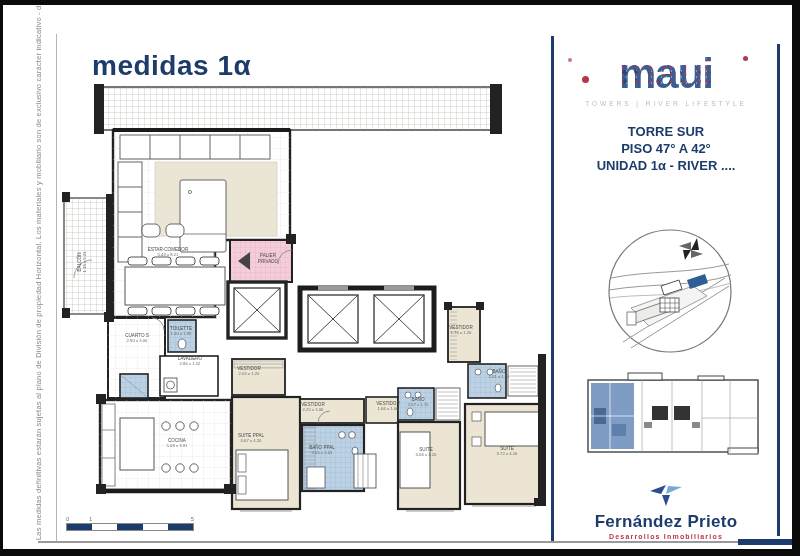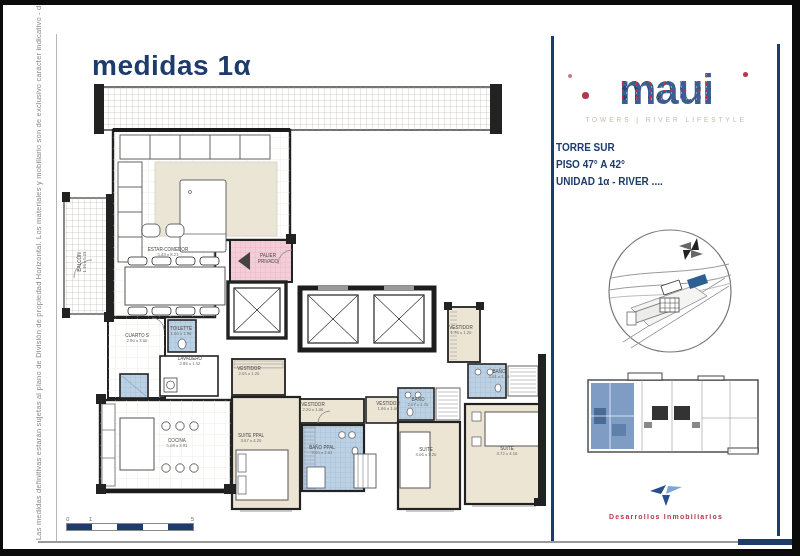--- a/index.html
+++ b/index.html
@@ -45,37 +45,37 @@
   .scalebar .ticks{position:relative;height:7px;}
   .scalebar .t0{position:absolute;left:0;}
   .scalebar .t1{position:absolute;left:23px;}
   .scalebar .t5{position:absolute;right:0;}
   .scalebar .segs{display:flex;height:6px;border:1px solid #888;}
   .scalebar .segs div{width:25.2px;height:100%;}
   .seg-a{background:var(--navy);} .seg-b{background:#fff;}
 
   
   .sidebar{position:absolute;left:556px;top:36px;width:220px;height:506px;}
-  .maui{position:relative;text-align:center;margin-top:30px;}
+  .maui{position:relative;text-align:center;margin-top:14px;}
   .maui-word{
     display:inline-block;font-size:42px;font-weight:bold;text-transform:lowercase;letter-spacing:-1px;
     background-color:#3c5d91;
     background-image:
       radial-gradient(circle,#b5374a 22%,rgba(0,0,0,0) 24%),
       radial-gradient(circle,#24466f 30%,rgba(0,0,0,0) 32%),
       radial-gradient(circle,#7e9cc2 26%,rgba(0,0,0,0) 28%);
     background-size:7px 7px,11px 9px,5px 6px;
     -webkit-background-clip:text;background-clip:text;color:transparent;
   }
   .logo-dot{position:absolute;width:7px;height:7px;border-radius:50%;background:var(--red);}
   .logo-dot.d1{left:26px;top:26px;}
   .logo-dot.d2{right:28px;top:6px;width:5px;height:5px;}
   .logo-dot.d3{left:12px;top:8px;width:4px;height:4px;opacity:.7;}
   .maui-tag{font-size:6.5px;letter-spacing:3px;color:#c3b9ae;margin-top:2px;}
-  .tower-info{margin-top:16px;text-align:left;font-size:10px;font-weight:bold;color:var(--navy);line-height:17px;}
+  .tower-info{margin-top:16px;text-align:center;font-size:13px;font-weight:bold;color:var(--navy);line-height:17px;}
   .circle-diagram{position:absolute;left:49px;top:190px;width:130px;height:130px;}
   .keyplan{position:absolute;left:24px;top:332px;width:185px;height:100px;}
   .developer{position:absolute;left:0;top:446px;width:220px;text-align:center;}
   .dev-name{font-size:17px;font-weight:bold;color:var(--navy);letter-spacing:.3px;}
   .dev-tag{font-size:7px;font-weight:bold;color:var(--red);letter-spacing:1.2px;margin-top:1px;}
 </style>
 </head>
 <body>
 
 <div class="sheet" style="--navy: #1d3c6b; --red: #b5374a; --bath: #bcd2e4; --pinkc: #f4cdd9; --cream: #ece5d4; --wall: #222222;">
@@ -448,20 +448,21 @@
       <line x1="150" y1="12" x2="150" y2="84" stroke="#999" stroke-width="0.6"></line>
       <line x1="122" y1="50" x2="178" y2="50" stroke="#999" stroke-width="0.6"></line>
     </svg>
 
     <div class="developer">
       <svg width="38" height="26" viewBox="0 0 38 26">
         <path d="M3,9 L19,3 L14,12 Z" fill="#2a4d8f"></path>
         <path d="M35,5 L21,4 L19,12 Z" fill="#7aa7d9"></path>
         <path d="M15,13 L19,24 L23,13 Z" fill="#2a4d8f"></path>
       </svg>
+      <div class="dev-name">Fernández Prieto</div>
       <div class="dev-tag">Desarrollos Inmobiliarios</div>
     </div>
   </div>
 
   <div class="edge top"></div>
   <div class="edge right"></div>
   <div class="edge bottom"></div>
   <div class="edge left"></div>
 </div>
 

